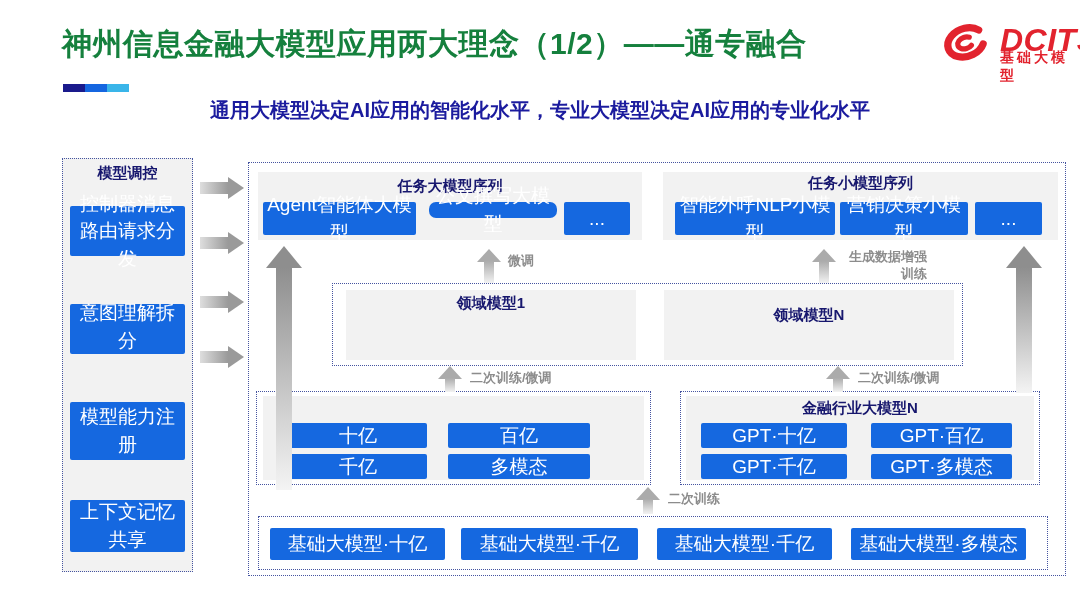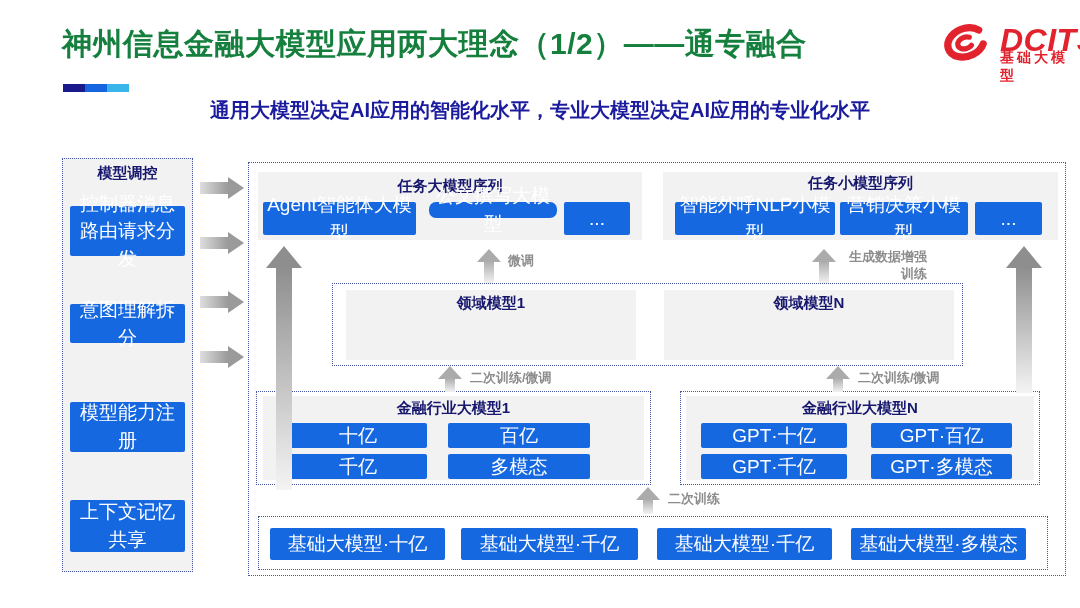--- a/index.html
+++ b/index.html
@@ -49,22 +49,22 @@
     </svg>
     <div class="abs logo-text" style="left:62px;top:4px;">DCITS</div>
     <div class="abs logo-sub" style="left:62px;top:31px;">基础大模型</div>
   </div>
 
   <div class="abs subtitle" style="left:0;top:97px;width:1080px;">通用大模型决定AI应用的智能化水平，专业大模型决定AI应用的专业化水平</div>
 
   <div class="dotted" style="left:62px;top:158px;width:131px;height:414px;background:#F2F2F2;"></div>
   <div class="sec-title" style="left:62px;top:164px;width:131px;">模型调控</div>
   <div class="btn" style="left:70px;top:206px;width:115px;height:50px;">控制器消息路由请求分发</div>
-  <div class="btn" style="left:70px;top:304px;width:115px;height:39px;">意图理解拆分</div>
-  <div class="btn" style="left:70px;top:402px;width:115px;height:50px;text-align:center;">模型能力注册</div>
+  <div class="btn" style="left:70px;top:304px;width:115px;height:50px;font-family:Liberation Mono, monospace;">意图理解拆分</div>
+  <div class="btn" style="left:70px;top:402px;width:115px;height:58px;text-align:center;">模型能力注册</div>
   <div class="btn" style="left:70px;top:500px;width:115px;height:52px;">上下文记忆共享</div>
 
   <div class="r-shaft" style="left:200px;top:182px;width:28px;"></div>
   <div class="r-head" style="left:228px;top:177px;"></div>
   <div class="r-shaft" style="left:200px;top:237px;width:28px;"></div>
   <div class="r-head" style="left:228px;top:232px;"></div>
   <div class="r-shaft" style="left:200px;top:296px;width:28px;"></div>
   <div class="r-head" style="left:228px;top:291px;"></div>
   <div class="r-shaft" style="left:200px;top:351px;width:28px;"></div>
   <div class="r-head" style="left:228px;top:346px;"></div>
@@ -80,25 +80,24 @@
   <div class="panel" style="left:663px;top:172px;width:395px;height:68px;"></div>
   <div class="sec-title" style="left:663px;top:174px;width:395px;">任务小模型序列</div>
   <div class="btn" style="left:675px;top:202px;width:160px;height:33px;">智能外呼NLP小模型</div>
   <div class="btn" style="left:840px;top:202px;width:128px;height:33px;">营销决策小模型</div>
   <div class="btn" style="left:975px;top:202px;width:67px;height:33px;">...</div>
 
   <div class="dotted" style="left:332px;top:283px;width:631px;height:83px;"></div>
   <div class="panel" style="left:346px;top:290px;width:290px;height:70px;"></div>
   <div class="sec-title" style="left:346px;top:294px;width:290px;">领域模型1</div>
   <div class="panel" style="left:664px;top:290px;width:290px;height:70px;"></div>
-  <div class="sec-title" style="left:664px;top:294px;width:290px;">领域模型N</div>
+  <div class="sec-title" style="left:664px;top:306px;width:290px;">领域模型N</div>
 
   <div class="dotted" style="left:256px;top:391px;width:395px;height:94px;"></div>
   <div class="panel" style="left:263px;top:396px;width:381px;height:84px;"></div>
-  <div class="sec-title" style="left:263px;top:399px;width:381px;">金融行业大模型1</div>
   <div class="btn" style="left:448px;top:423px;width:142px;height:25px;">百亿</div>
   <div class="btn" style="left:289px;top:423px;width:138px;height:25px;">十亿</div>
   <div class="btn" style="left:289px;top:454px;width:138px;height:25px;">千亿</div>
   <div class="btn" style="left:448px;top:454px;width:142px;height:25px;">多模态</div>
 
   <div class="dotted" style="left:680px;top:391px;width:360px;height:94px;"></div>
   <div class="panel" style="left:686px;top:396px;width:348px;height:84px;"></div>
   <div class="sec-title" style="left:686px;top:399px;width:348px;">金融行业大模型N</div>
   <div class="btn" style="left:871px;top:423px;width:141px;height:25px;">GPT·百亿</div>
   <div class="btn" style="left:701px;top:423px;width:146px;height:25px;">GPT·十亿</div>

